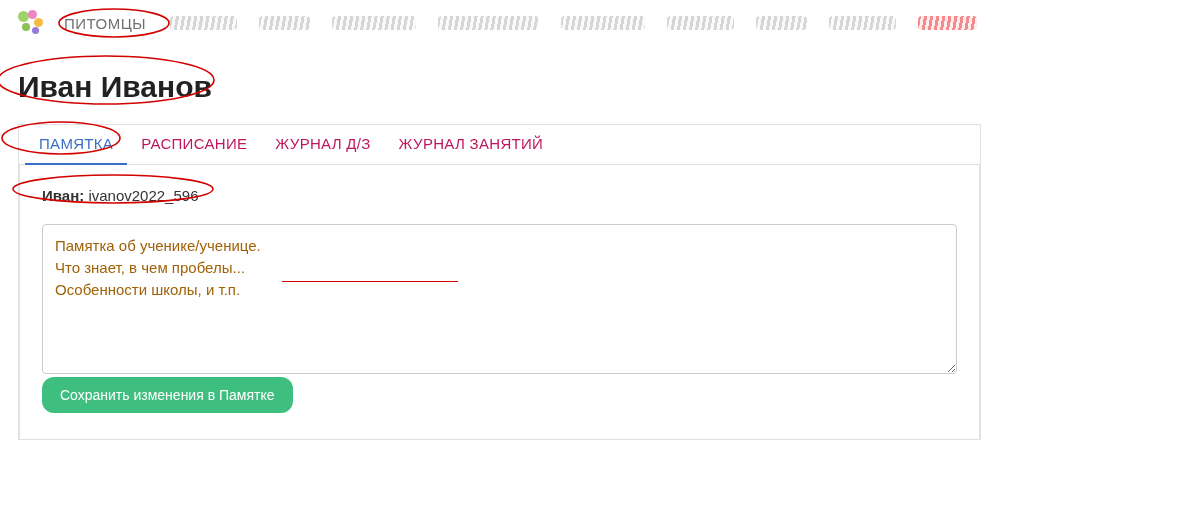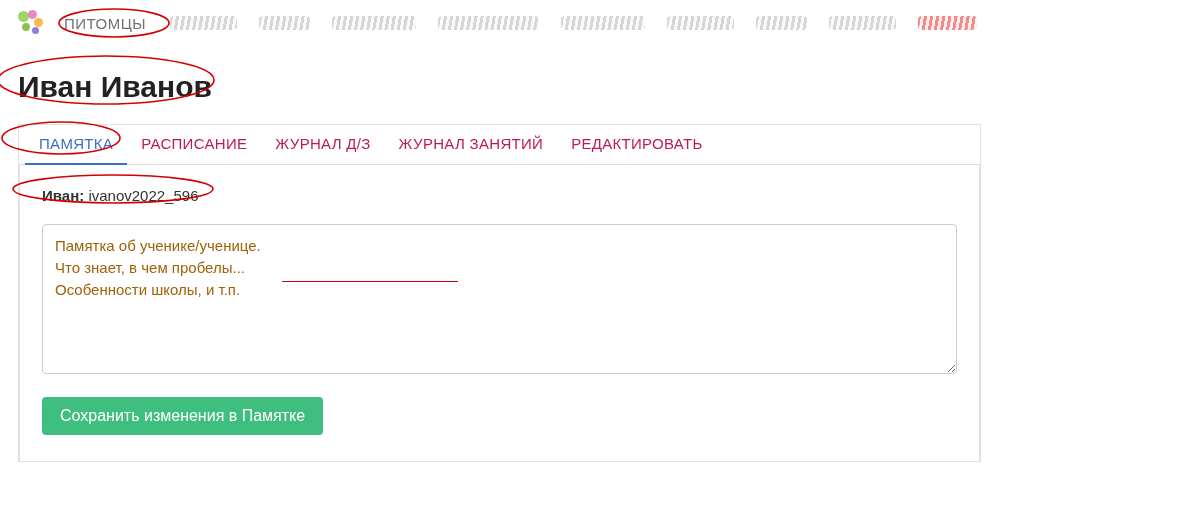--- a/index.html
+++ b/index.html
@@ -115,28 +115,27 @@
     resize: vertical;
     border: 1px solid #ccc;
     border-radius: 4px;
     padding: 10px 12px;
     font: 15px/1.45 "Segoe UI", Arial, sans-serif;
     color:#a16207;
     outline: none;
   }
 
   .save-btn {
-    margin-top: 20px;
     display: inline-block;
     background:#3fbf7f;
     color:#fff;
     border:none;
-    border-radius:4px;
+    border-radius:12px;
     padding:10px 18px;
-    font-size:16px;
+    font-size:14px;
     cursor:pointer;
   }
 
   
   svg.anno {
     position: absolute;
     pointer-events: none;
   }
   .anno-box {
     position: absolute;
@@ -190,21 +189,20 @@
     <svg class="anno" style="left:-4px; top:8px;" width="230" height="56">
       <ellipse cx="110" cy="28" rx="108" ry="24" fill="none" stroke="#d40000" stroke-width="1.6"></ellipse>
     </svg>
 
     <div class="tabbar">
       <div class="tabs">
         <div class="tab active">ПАМЯТКА</div>
         <div class="tab">РАСПИСАНИЕ</div>
         <div class="tab">ЖУРНАЛ Д/З</div>
         <div class="tab">ЖУРНАЛ ЗАНЯТИЙ</div>
-        <div class="tab">РЕДАКТИРОВАТЬ</div>
       </div>
 
       <svg class="anno" style="left:-2px; top:76px;" width="132" height="40">
         <ellipse cx="63" cy="18" rx="59" ry="16" fill="none" stroke="#d40000" stroke-width="1.6"></ellipse>
       </svg>
 
       <div class="panel">
 
         <div class="login-row">
           <span class="lbl">Иван:</span>

